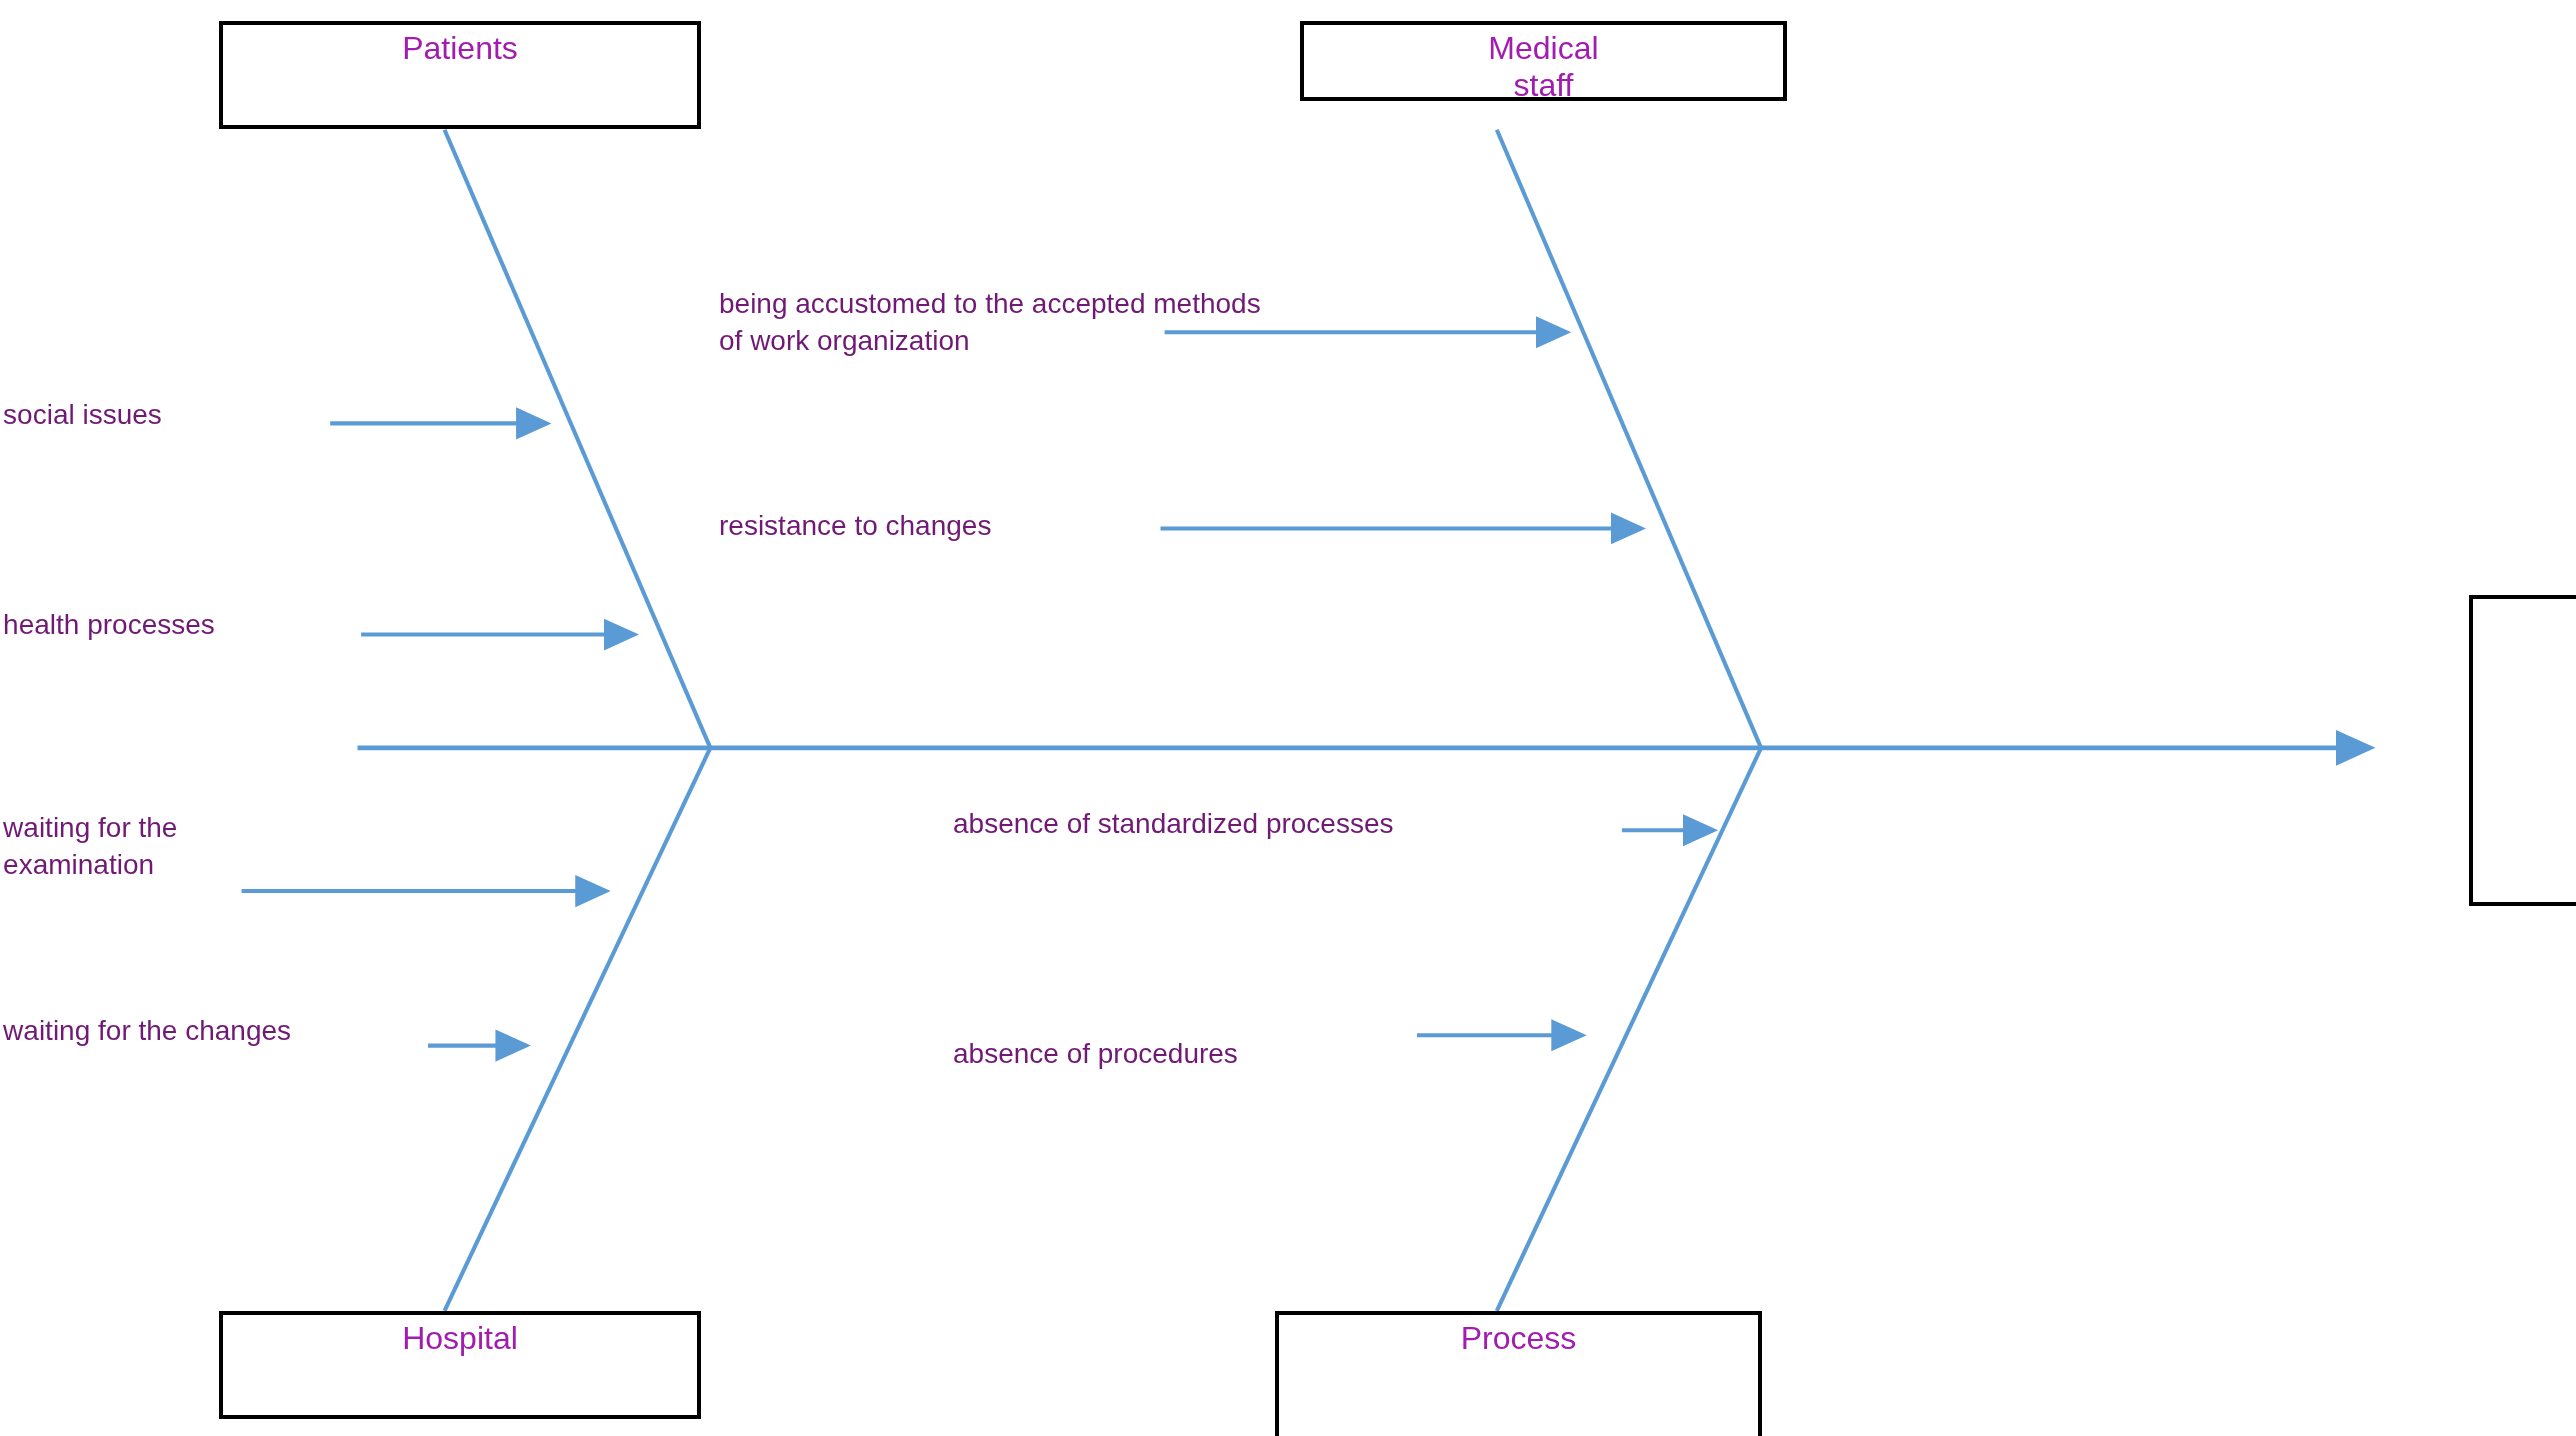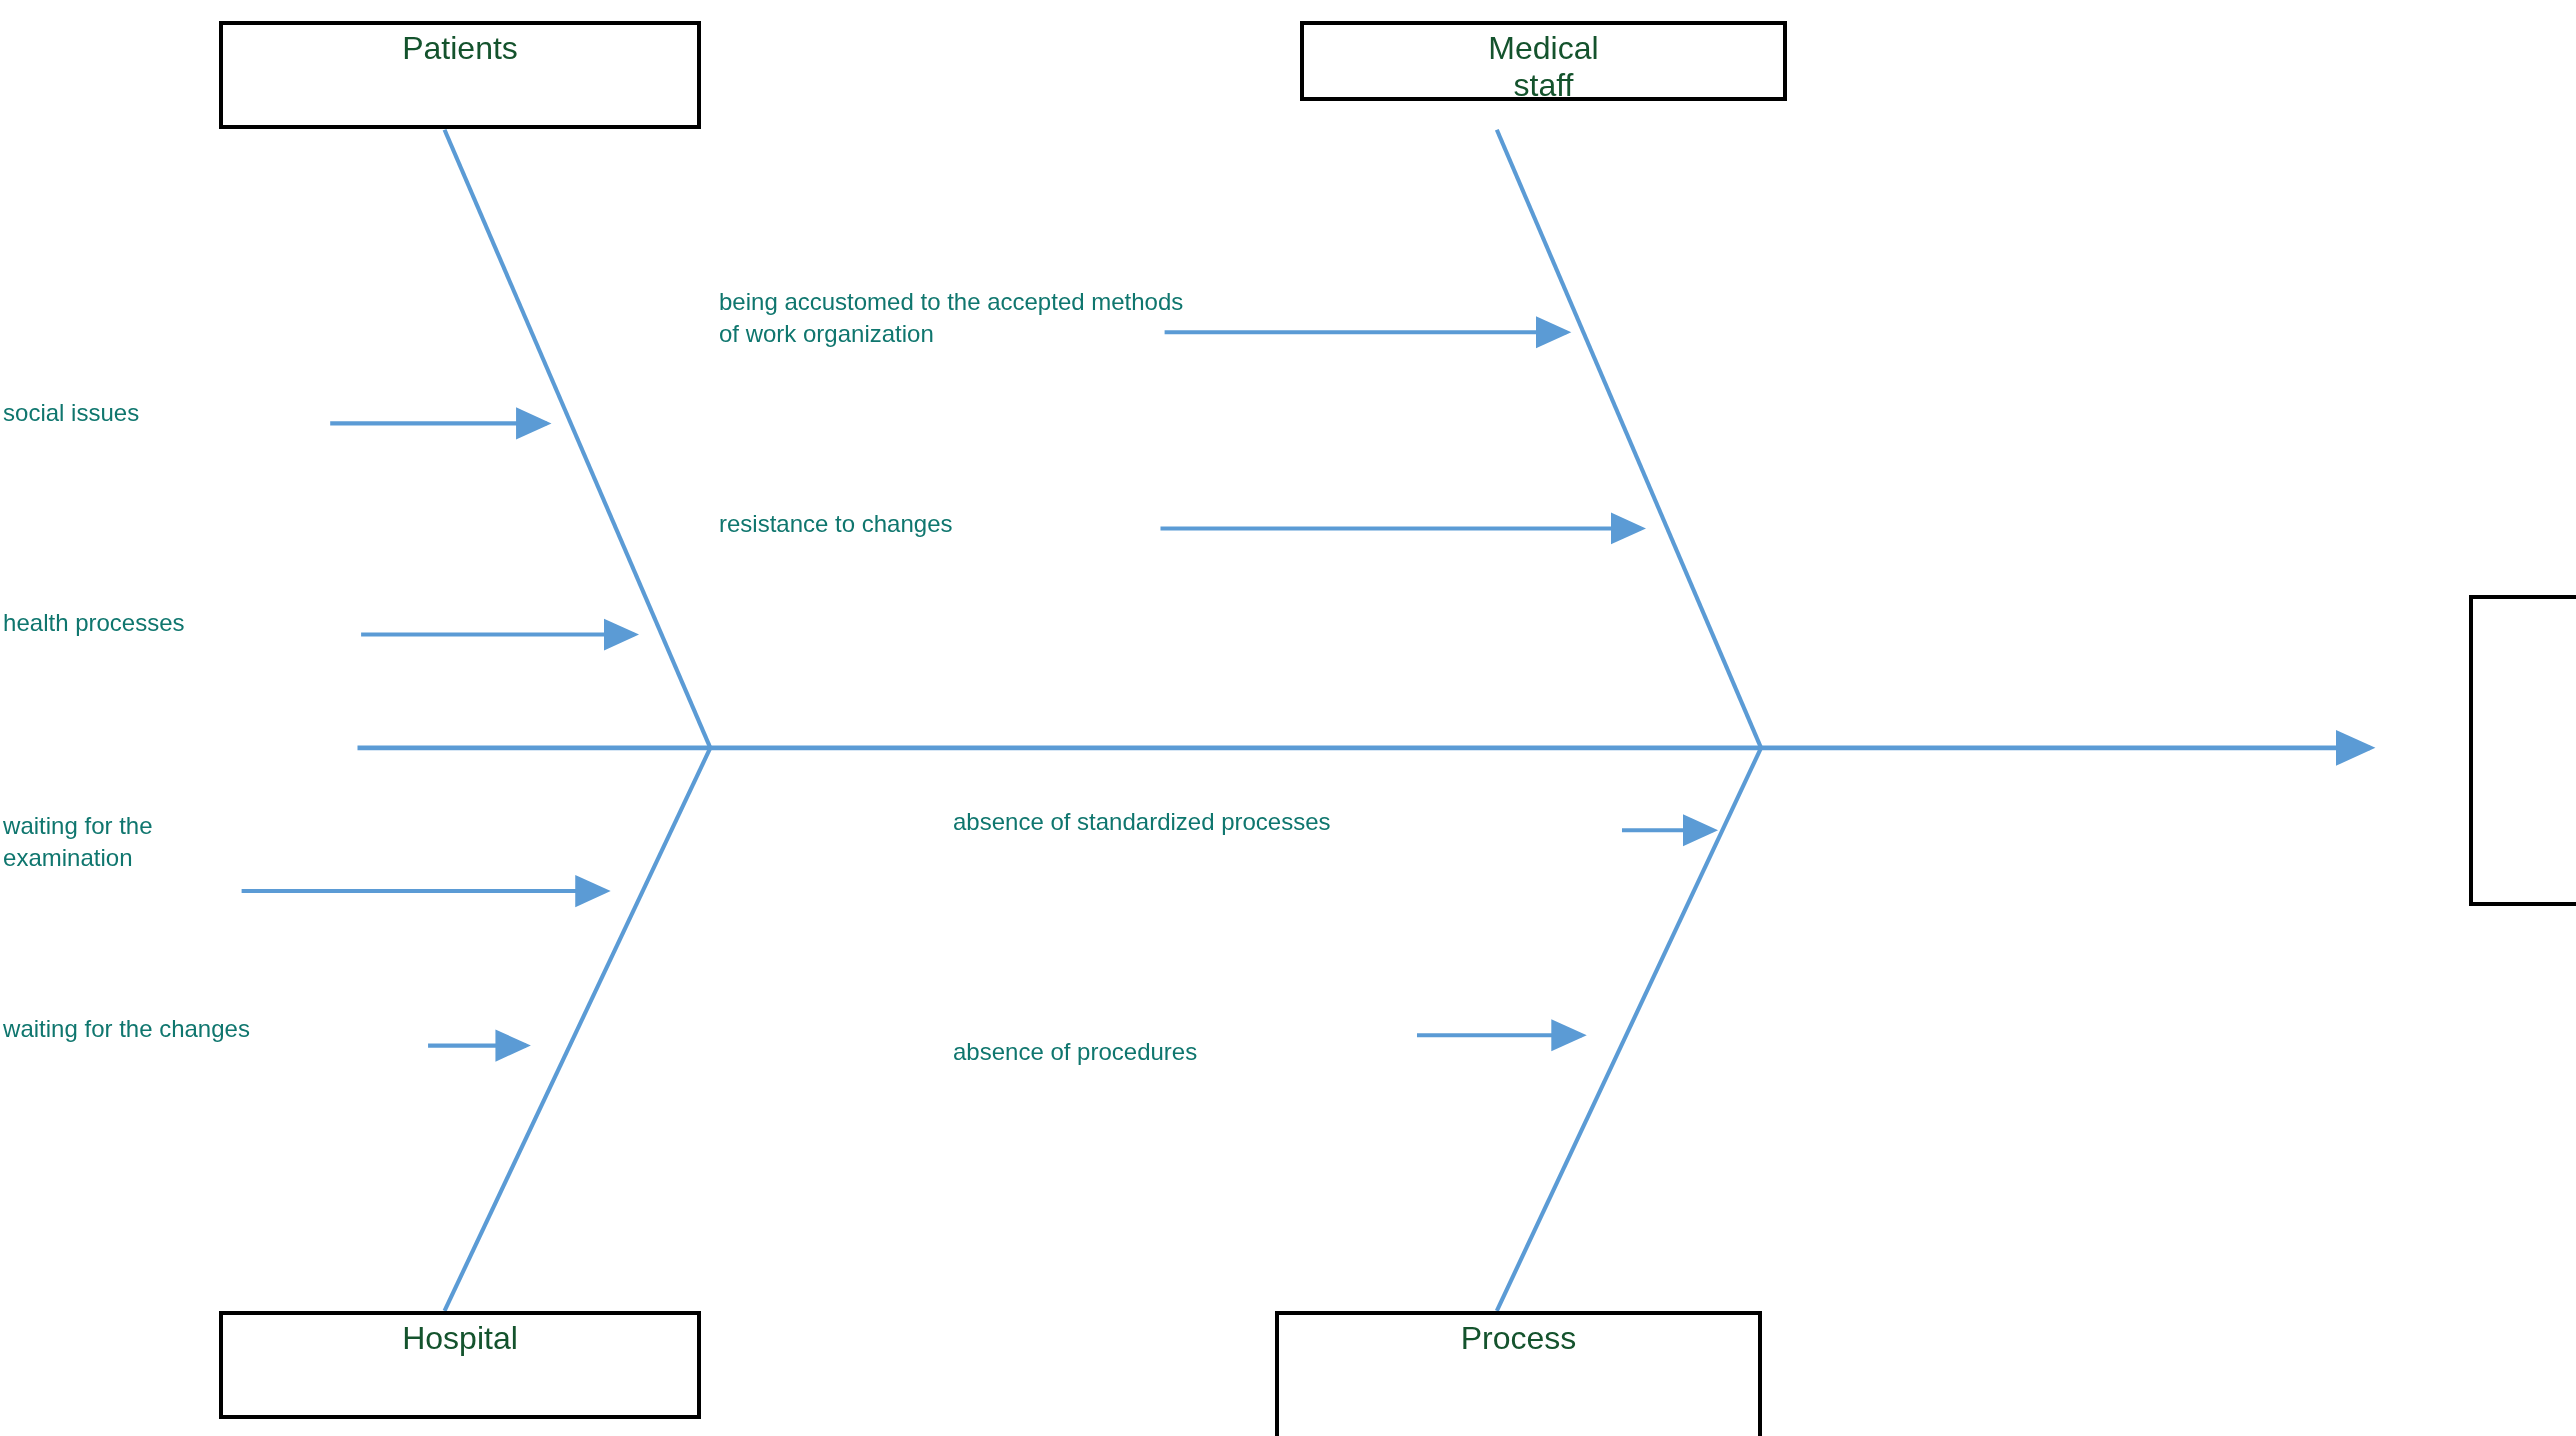--- a/index.html
+++ b/index.html
@@ -28,21 +28,21 @@
 
   
   .cat-box {
     position: absolute;
     border: 4.6px solid #000000;
     background: #ffffff;
     box-sizing: border-box;
     text-align: center;
     font-size: 32px;
     line-height: 1.16;
-    color: #14532d;
+    color: #a21caf;
     padding-top: 5.2px;
     white-space: pre-line;
   }
   .cat-box.patients  { left: 219px;  top: 20.6px;   width: 482px;  height: 108px; }
   .cat-box.medical   { left: 1300px; top: 20.6px;   width: 487px;  height: 80px; }
   .cat-box.hospital  { left: 219px;  top: 1311px; width: 482px;  height: 108px; }
   .cat-box.process   { left: 1275px; top: 1311px; width: 487px;  height: 136px; }
 
   
   .effect-box {
@@ -61,23 +61,23 @@
     font-size: 32px;
     line-height: 1.48;
     color: #000000;
     white-space: pre-line;
     padding: 0 11.3px;
   }
 
   
   .cause {
     position: absolute;
-    font-size: 24px;
+    font-size: 28px;
     line-height: 1.32;
-    color: #0f766e;
+    color: #701a75;
     white-space: pre-line;
   }
   .cause.social       { left: 3.1px;    top: 397px;  }
   .cause.health       { left: 3.1px;    top: 607px; }
   .cause.wait-exam    { left: 3.1px;    top: 810px; }
   .cause.wait-report  { left: 3.1px;    top: 1013px; }
   .cause.accustomed   { left: 719px; top: 286px;  }
   .cause.resistance   { left: 719px; top: 508px;  }
   .cause.std-proc     { left: 953px; top: 806px; }
   .cause.procedures   { left: 953px; top: 1036px; }

